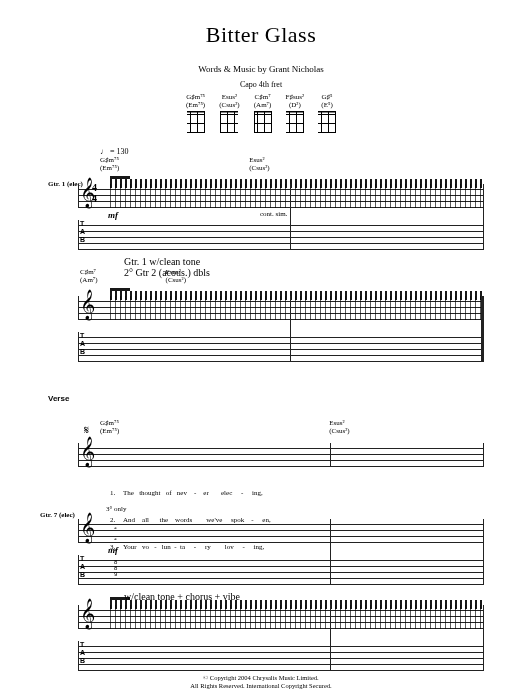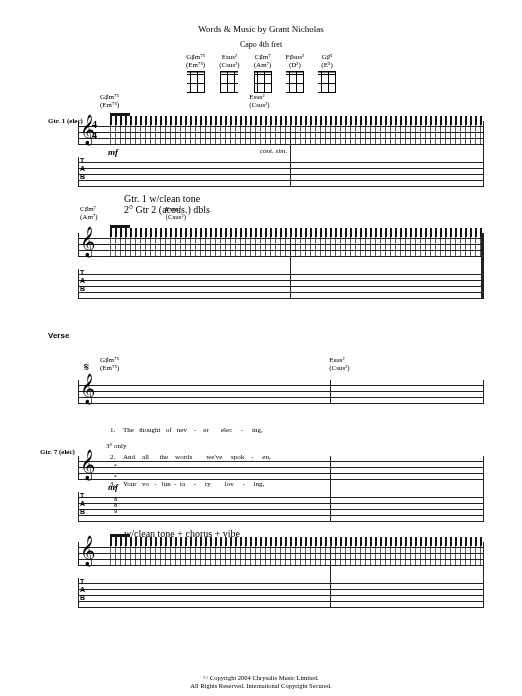--- a/index.html
+++ b/index.html
@@ -7,21 +7,21 @@
     width: 522px;
     height: 696px;
     background: #fff;
     font-family: Georgia, 'Times New Roman', serif;
     color: #000;
     position: relative;
     overflow: hidden;
   }
   .page { padding: 22px 30px 10px 30px; }
   .title { text-align: center; font-size: 22px; font-weight: normal; letter-spacing: 0.5px; }
-  .subtitle { text-align: center; font-size: 9px; margin-top: 2px; }
+  .subtitle { text-align: center; font-size: 9px; margin-top: 16px; }
   .capo { text-align: center; font-size: 8px; font-weight: normal; margin-top: 6px; }
   .chord-diagrams { display: flex; justify-content: center; gap: 14px; margin-top: 4px; }
   .chord-diagram { display: flex; flex-direction: column; align-items: center; }
   .chord-name { font-size: 7px; line-height: 8px; text-align: center; white-space: pre; }
   .chord-paren { font-size: 7px; }
   .chord-grid {
     width: 18px; height: 22px; margin-top: 2px;
     background:
       linear-gradient(#000,#000) 0 0/100% 1.5px no-repeat,
       linear-gradient(#000,#000) 0 100%/100% 0.5px no-repeat,
@@ -56,21 +56,21 @@
     opacity: 0.75;
   }
   .tab {
     position: absolute; left: 48px; right: 8px; top: 46px; height: 30px;
     background: repeating-linear-gradient(0deg,#222 0 0.6px,transparent 0.6px 6px);
     border-left: 1px solid #222;
   }
   .tab-label { position: absolute; left: 50px; top: 46px; font: bold 7px/8px Arial,sans-serif; letter-spacing: 0; }
   .dyn { position: absolute; left: 78px; top: 36px; font: italic bold 9px serif; }
   .dyn-text { position: absolute; left: 94px; top: 36px; font-size: 10px; margin-top: 46px; }
-  .contsim { position: absolute; left: 230px; top: 36px; font-size: 7px; font-style: italic; }
+  .contsim { position: absolute; left: 230px; top: 36px; font-size: 7px; }
   .barline { position:absolute; top:10px; width:1px; background:#222; height:66px; }
 
   
   .chord-marks2 { display: flex; gap: 68px; margin-left: 50px; font-size: 7px; line-height: 8px; margin-top: 12px; }
   .chord-marks2 div { white-space: pre; }
 
   
   .verse-label { font: bold 8px Arial,sans-serif; color: #000; display: inline-block; background: none; }
   .verse-chords { display: flex; gap: 210px; margin-left: 70px; font-size: 7px; line-height: 8px; margin-top: 14px; }
   .verse-chords div { white-space: pre; }
@@ -96,20 +96,21 @@
     position: absolute; bottom: 6px; left: 0; right: 0;
     text-align: center; font-size: 6.5px; line-height: 8px;
   }
   .dblbar { position:absolute; width:3px; background:#222; }
 </style>
 </head>
 <body>
 
 <div class="page">
 
+  <div class="title">Bitter Glass</div>
   <div class="subtitle">Words &amp; Music by Grant Nicholas</div>
   <div class="capo">Capo 4th fret</div>
 
   <div class="chord-diagrams">
     <div class="chord-diagram">
       <div class="chord-name">G♯m⁷⁵</div>
       <div class="chord-paren">(Em⁷⁵)</div>
       <div class="chord-grid"></div>
     </div>
     <div class="chord-diagram">
@@ -127,20 +128,23 @@
       <div class="chord-paren">(D²)</div>
       <div class="chord-grid"></div>
     </div>
     <div class="chord-diagram">
       <div class="chord-name">G♯⁵</div>
       <div class="chord-paren">(E⁵)</div>
       <div class="chord-grid"></div>
     </div>
   </div>
 
+  <div class="tempo-row">
+    <div class="tempo"><span class="note-sym">♩</span> <span>= 130</span></div>
+  </div>
   <div class="chord-marks">
     <div><span>G♯m⁷⁵</span>
 <span>(Em⁷⁵)</span></div>
     <div><span>Esus²</span>
 <span>(Csus²)</span></div>
   </div>
   <div class="system">
     <span class="gtr-label" style="top:6px">Gtr. 1 (elec)</span>
     <div class="staff-wrap">
       <div class="staff"></div>

